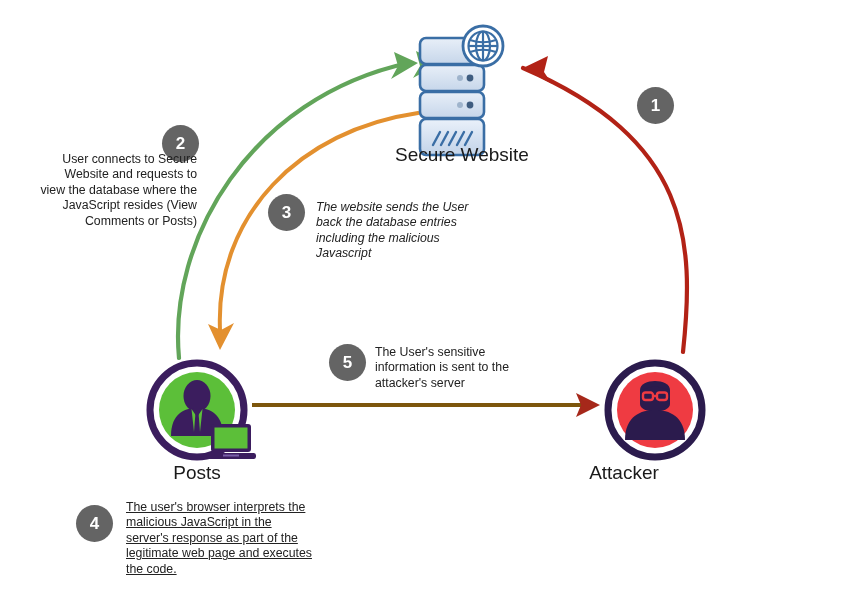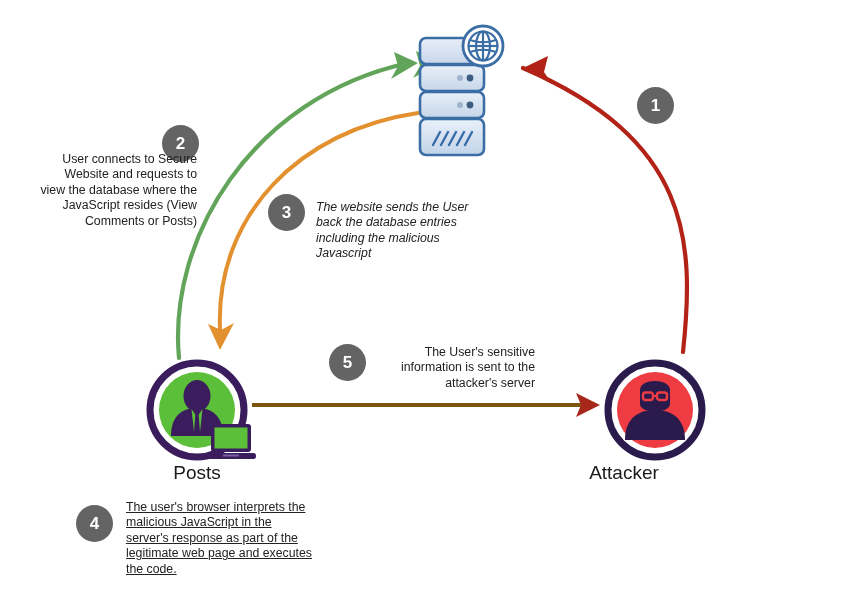--- a/index.html
+++ b/index.html
@@ -154,32 +154,33 @@
       </g>
       <path d="M -13 -20 Q 0 -27 13 -20 L 13 -15 L -13 -15 Z" fill="#2b1b4d"></path>
       <g fill="none" stroke="#ef3b42" stroke-width="2.4">
         <rect x="-12" y="-17.5" width="10" height="7.5" rx="2.5" ry="2.5"></rect>
         <rect x="2" y="-17.5" width="10" height="7.5" rx="2.5" ry="2.5"></rect>
         <line x1="-2" y1="-14" x2="2" y2="-14"></line>
       </g>
     </g>
   </svg>
 
+  <div class="node-label" style="left:372px; top:144px; width:180px;">Secure Website</div>
 
   <div class="node-label" style="left:137px; top:462px; width:120px;">Posts</div>
 
   <div class="node-label" style="left:554px; top:462px; width:140px;">Attacker</div>
 
   <div class="step-badge" style="left:637px; top:87px;">1</div>
 
   <div class="step-badge" style="left:162px; top:125px;">2</div>
   <div class="step-text align-center" style="left:8px; top:152px; width:160px;">User connects to Secure Website and requests to view the database where the JavaScript resides (View Comments or Posts)</div>
 
   <div class="step-badge" style="left:268px; top:194px;">3</div>
   <div class="step-text" style="left:316px; top:200px; width:162px;font-style:italic;">The website sends the User back the database entries including the malicious Javascript</div>
 
   <div class="step-badge" style="left:329px; top:344px;">5</div>
-  <div class="step-text" style="left:375px; top:345px; width:160px;text-align:right;">The User's sensitive information is sent to the attacker's server</div>
+  <div class="step-text" style="left:375px; top:345px; width:160px;">The User's sensitive information is sent to the attacker's server</div>
 
   <div class="step-badge" style="left:76px; top:505px;">4</div>
   <div class="step-text" style="left:126px; top:500px; width:188px;text-decoration:underline;">The user's browser interprets the malicious JavaScript in the server's response as part of the legitimate web page and executes the code.</div>
 
 </div>
 
 </body></html>

